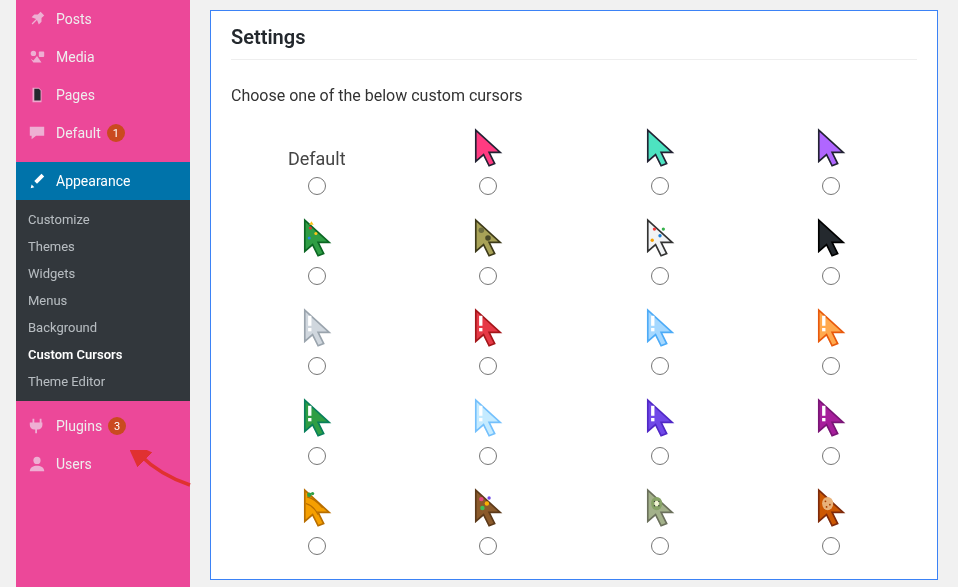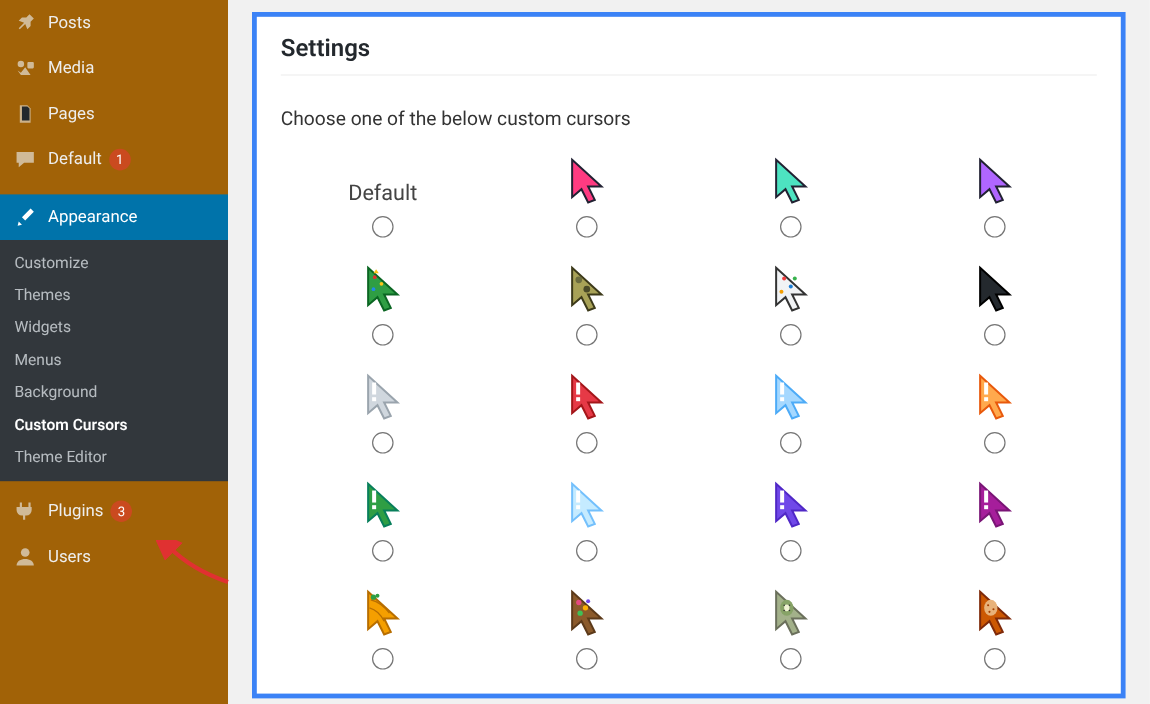--- a/index.html
+++ b/index.html
@@ -8,24 +8,24 @@
       font-size: 14px;
       color: #444;
       background: #f1f1f1;
       width: 958px;
       height: 587px;
       overflow: hidden;
       position: relative;
     }
     .sidebar {
       position: absolute;
-      left: 0; top: 0;
+      left: 16px; top: 0;
       width: 216px;
       height: 100%;
-      background: #a16207;
+      background: #ec4899;
       color: #eee;
     }
     .menu-item {
       display: flex;
       align-items: center;
       padding: 10px 10px;
       color: #eee;
       cursor: pointer;
       font-size: 14px;
     }
@@ -83,21 +83,21 @@
       position: absolute;
       left: 190px;
       top: 0;
       right: 0;
       height: 100%;
       padding: 10px 20px 0 20px;
       background: #f1f1f1;
     }
     .settings-box {
       background: #fff;
-      border: 4px solid #3b82f6;
+      border: 1px solid #3b82f6;
       padding: 14px 20px 20px 20px;
       min-height: 570px;
     }
     .settings-title {
       font-size: 20px;
       font-weight: 600;
       color: #23282d;
       padding-bottom: 10px;
       border-bottom: 1px solid #eee;
     }

